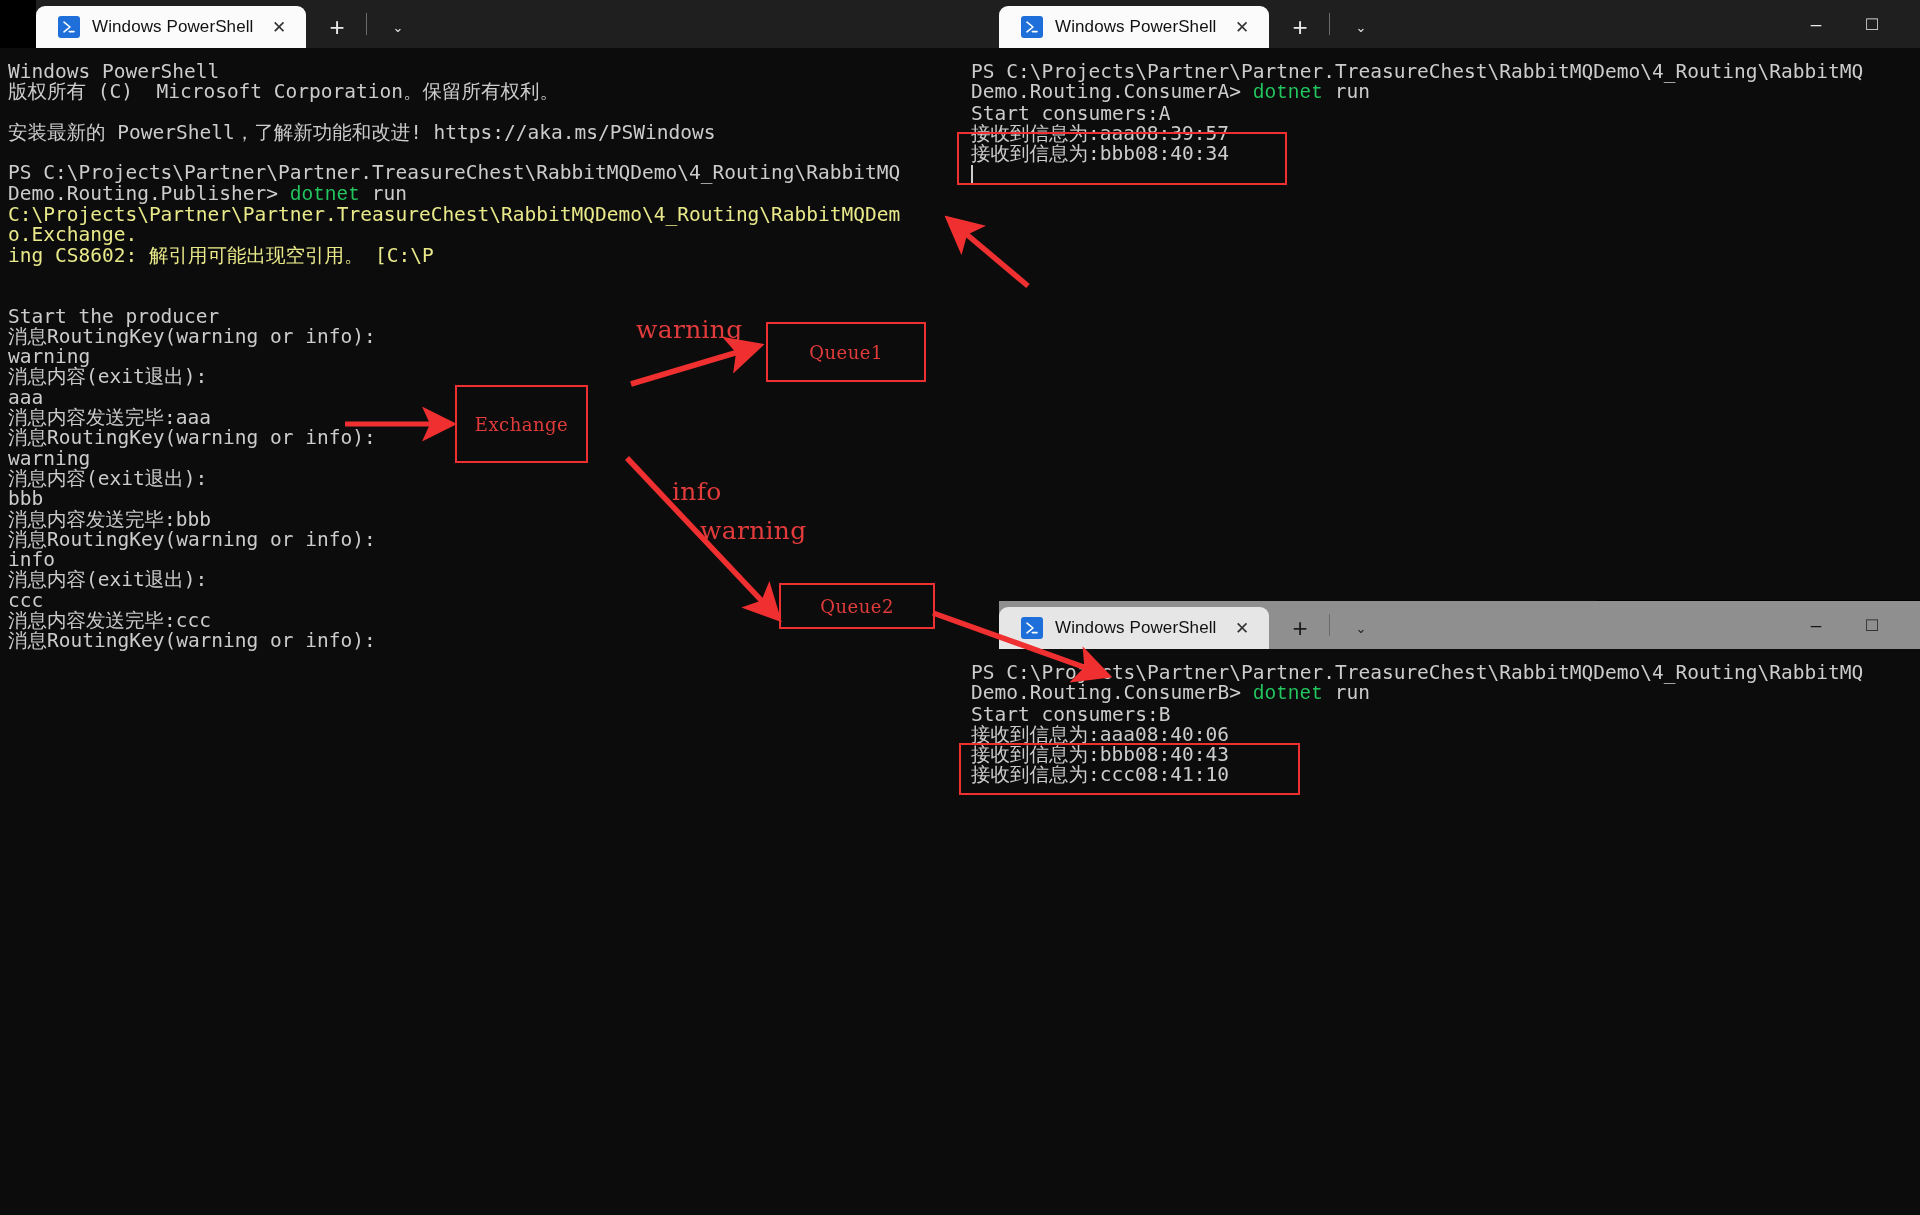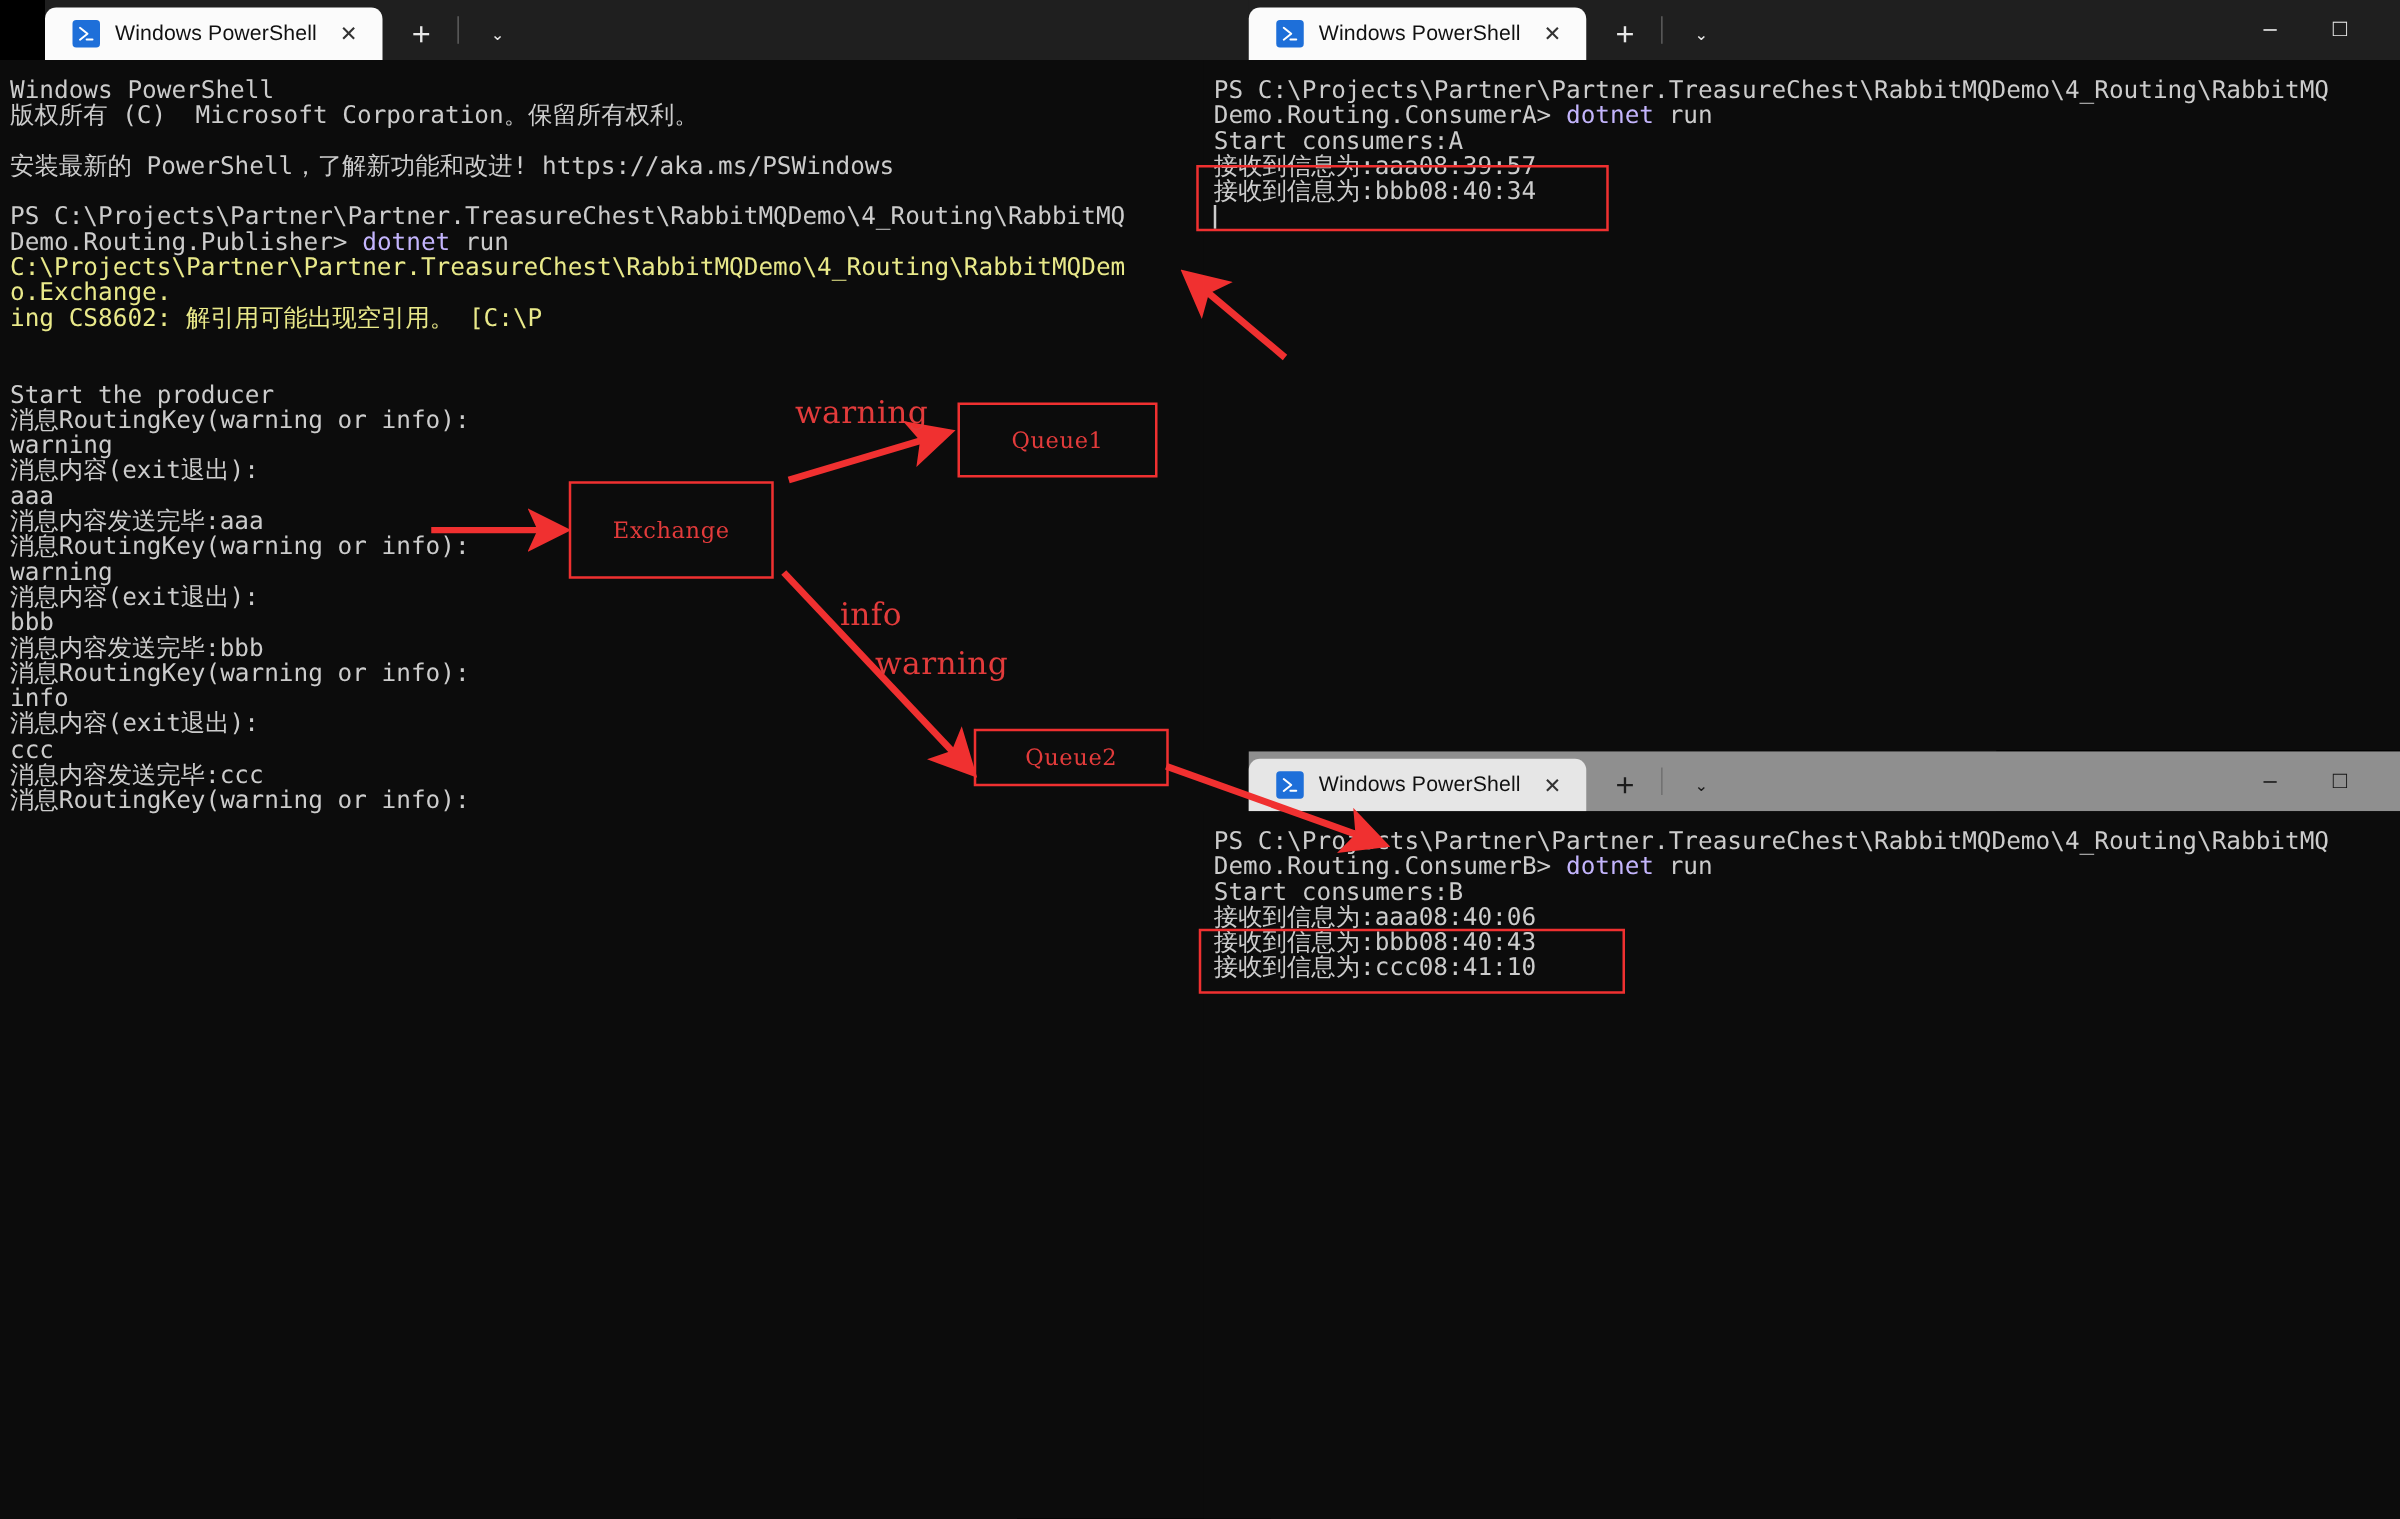--- a/index.html
+++ b/index.html
@@ -32,21 +32,21 @@
               font-size:19px;color:#eaeaea;}
   .titlebar.inactive .winctl div{color:#141414;}
 
   
   .term{background:#0c0c0c;position:absolute;left:0;right:0;bottom:0;top:48px;
         overflow:hidden;}
   .term .pad{padding:14px 0 0 8px;}
   pre.console{margin:0;font-family:"DejaVu Sans Mono","Liberation Mono",monospace;
         font-size:19.5px;line-height:20.3px;color:#cccccc;white-space:pre;}
   pre.console .y{color:#e9e98a;}
-  pre.console .yb{color:#c4b5fd;}
+  pre.console .yb{color:#22c55e;font-family:Liberation Mono, monospace;}
   .cursor{display:inline-block;width:2px;height:19px;background:#cccccc;vertical-align:-4px;}
 
   
   #win-publisher{left:0;top:0;width:1565px;height:1215px;}
   #win-publisher .term{right:4px;}
   #win-consumerA{left:963px;top:0;width:957px;height:600px;}
   #win-consumerB{left:963px;top:601px;width:957px;height:614px;}
 
   
   #overlay{position:absolute;left:0;top:0;width:1920px;height:1215px;pointer-events:none;}
@@ -196,21 +196,21 @@
 
     <line x1="631" y1="384" x2="755" y2="347" stroke="#f03030" stroke-width="5.5" marker-end="url(#ah)"></line>
 
     <line x1="627" y1="458" x2="775" y2="615" stroke="#f03030" stroke-width="5.5" marker-end="url(#ah)"></line>
 
     <line x1="1028" y1="286" x2="952" y2="222" stroke="#f03030" stroke-width="5.5" marker-end="url(#ah)"></line>
 
     <line x1="933" y1="613" x2="1103" y2="674" stroke="#f03030" stroke-width="5.5" marker-end="url(#ah)"></line>
   </svg>
 
-  <div class="anno-box" style="left:455px;top:385px;width:164px;height:78px;">
+  <div class="anno-box" style="left:455px;top:385px;width:133px;height:78px;">
     <span>Exchange</span>
   </div>
 
   <div class="anno-box" style="left:766px;top:322px;width:160px;height:60px;">
     <span>Queue1</span>
   </div>
 
   <div class="anno-box" style="left:779px;top:583px;width:156px;height:46px;">
     <span>Queue2</span>
   </div>

